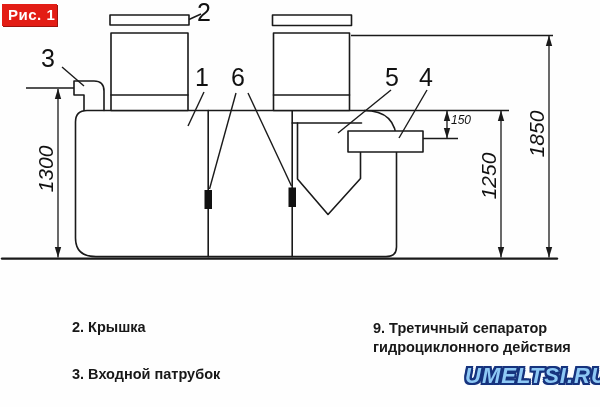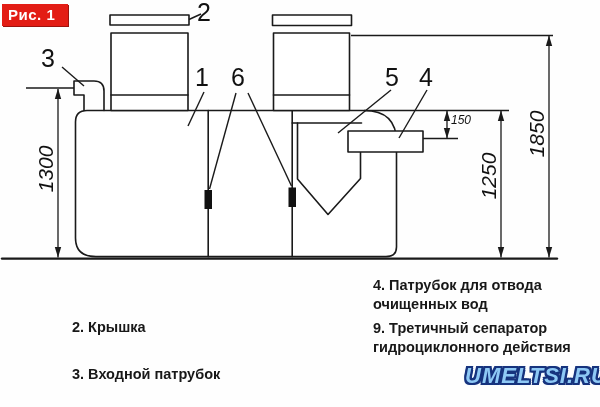--- a/index.html
+++ b/index.html
@@ -1,20 +1,20 @@
 <!DOCTYPE html>
 <html><head>
 <meta charset="utf-8">
 <style>
   html,body{margin:0;padding:0;}
   body{width:600px;height:407px;background:#ffffff;font-family:"Liberation Sans",sans-serif;position:relative;overflow:hidden;}
   .stage{position:absolute;left:0;top:0;width:600px;height:407px;background:#fefefe;}
   svg{position:absolute;left:0;top:0;}
   .badge{position:absolute;left:2px;top:4px;background:#e31d15;color:#fff;
-         font-weight:700;font-size:15px;line-height:15px;padding:3px 13px 4px 6px;
+         font-weight:700;font-size:15px;line-height:15px;padding:3px 2px 4px 6px;
          box-shadow:1px 1px 0 #9e120d;letter-spacing:0.5px;}
   .plabel{position:absolute;font-size:25px;font-weight:400;color:#111;line-height:1;}
   .dim{position:absolute;font-style:italic;font-size:21px;color:#111;line-height:1;white-space:nowrap;}
   .dim-rot{transform:translate(-50%,-50%) rotate(-90deg);}
   .legend-item{position:absolute;font-weight:700;font-size:14.5px;line-height:19px;color:#181818;white-space:pre-line;}
   .watermark{position:absolute;left:434px;top:365px;font-weight:700;font-size:22px;line-height:1;
              letter-spacing:1px;color:#8ec9f5;font-style:italic;
              text-shadow:-2px -2px 0 #16337e,2px -2px 0 #16337e,-2px 2px 0 #16337e,2px 2px 0 #16337e,
                          -2px 0 0 #16337e,2px 0 0 #16337e,0 -2px 0 #16337e,0 2px 0 #16337e,
                          0 0 4px #bfe3ff;padding-left:31px;}
@@ -94,19 +94,17 @@
   <div class="plabel" style="left:385px;top:65px;">5</div>
   <div class="plabel" style="left:419px;top:65px;">4</div>
 
   <div class="dim dim-rot" style="left:45px;top:169px;">1300</div>
   <div class="dim" style="left:451px;top:114px;font-size:12px;">150</div>
   <div class="dim dim-rot" style="left:488px;top:176px;">1250</div>
   <div class="dim dim-rot" style="left:536px;top:134px;">1850</div>
 
   <div class="legend-item" style="left:72px;top:318px;">2. Крышка</div>
   <div class="legend-item" style="left:72px;top:365px;">3. Входной патрубок</div>
-  <div class="legend-item" style="left:373px;top:276px;">4. Патрубок для отвода
-очищенных вод</div>
   <div class="legend-item" style="left:373px;top:319px;">9. Третичный сепаратор
 гидроциклонного действия</div>
 
   <div class="watermark">UMELTSI.RU</div>
 </div>
 
 </body></html>

